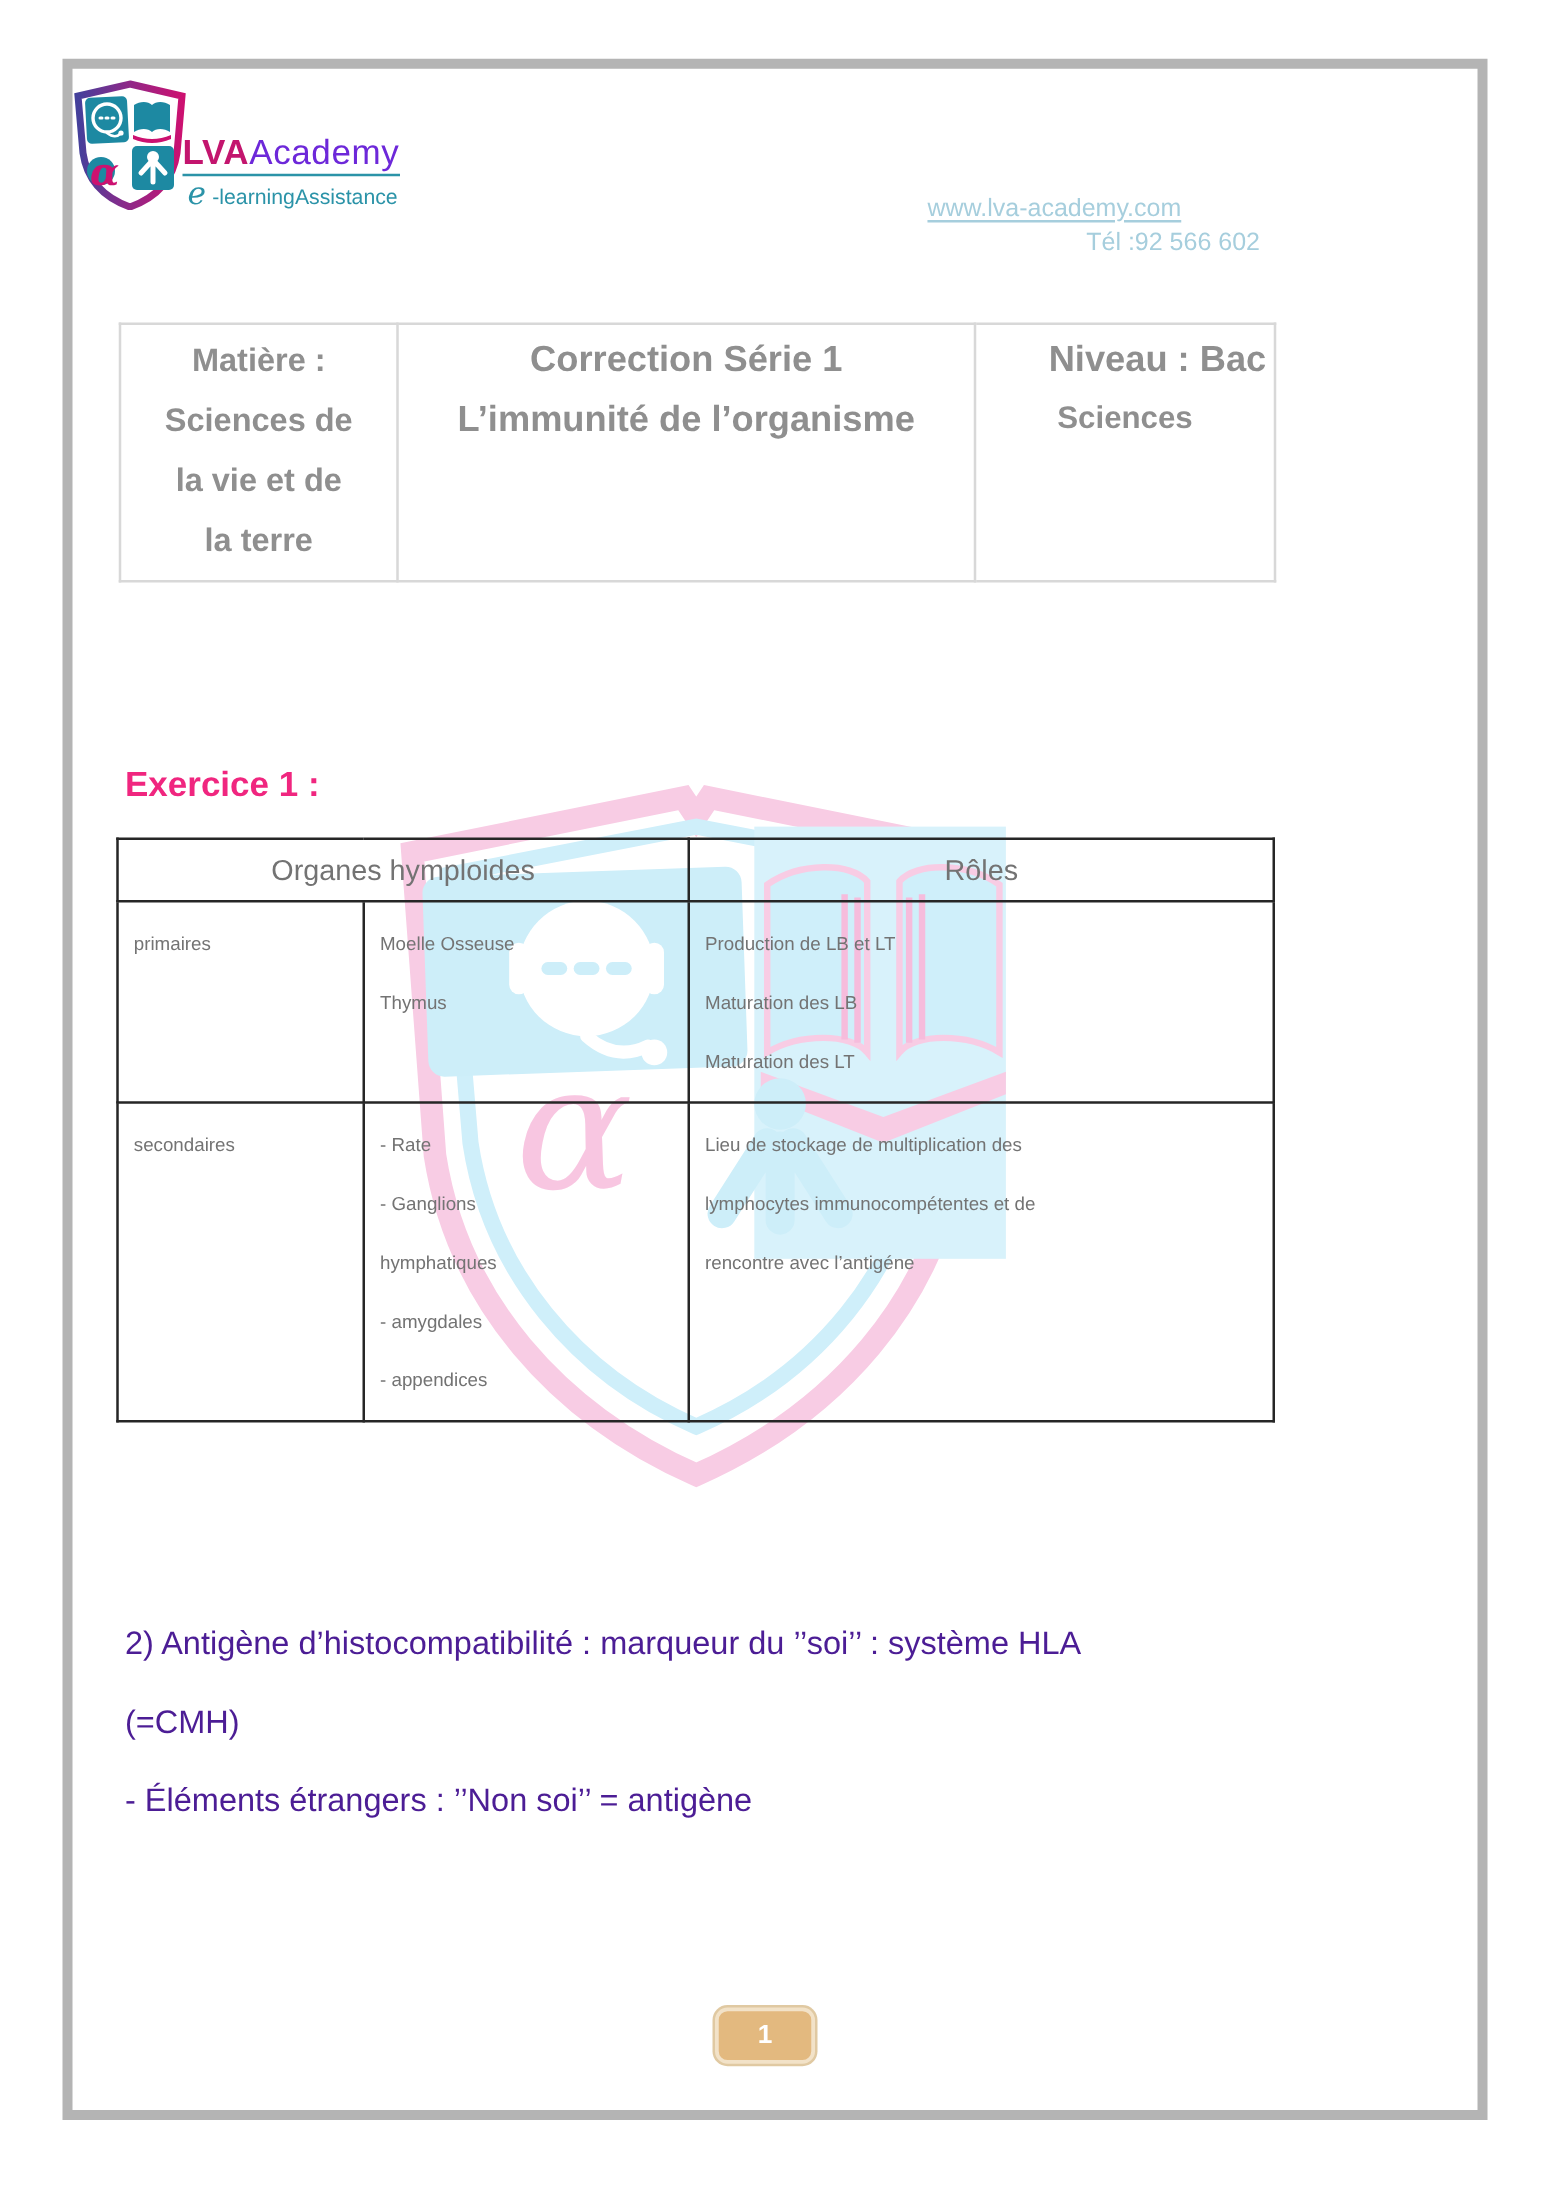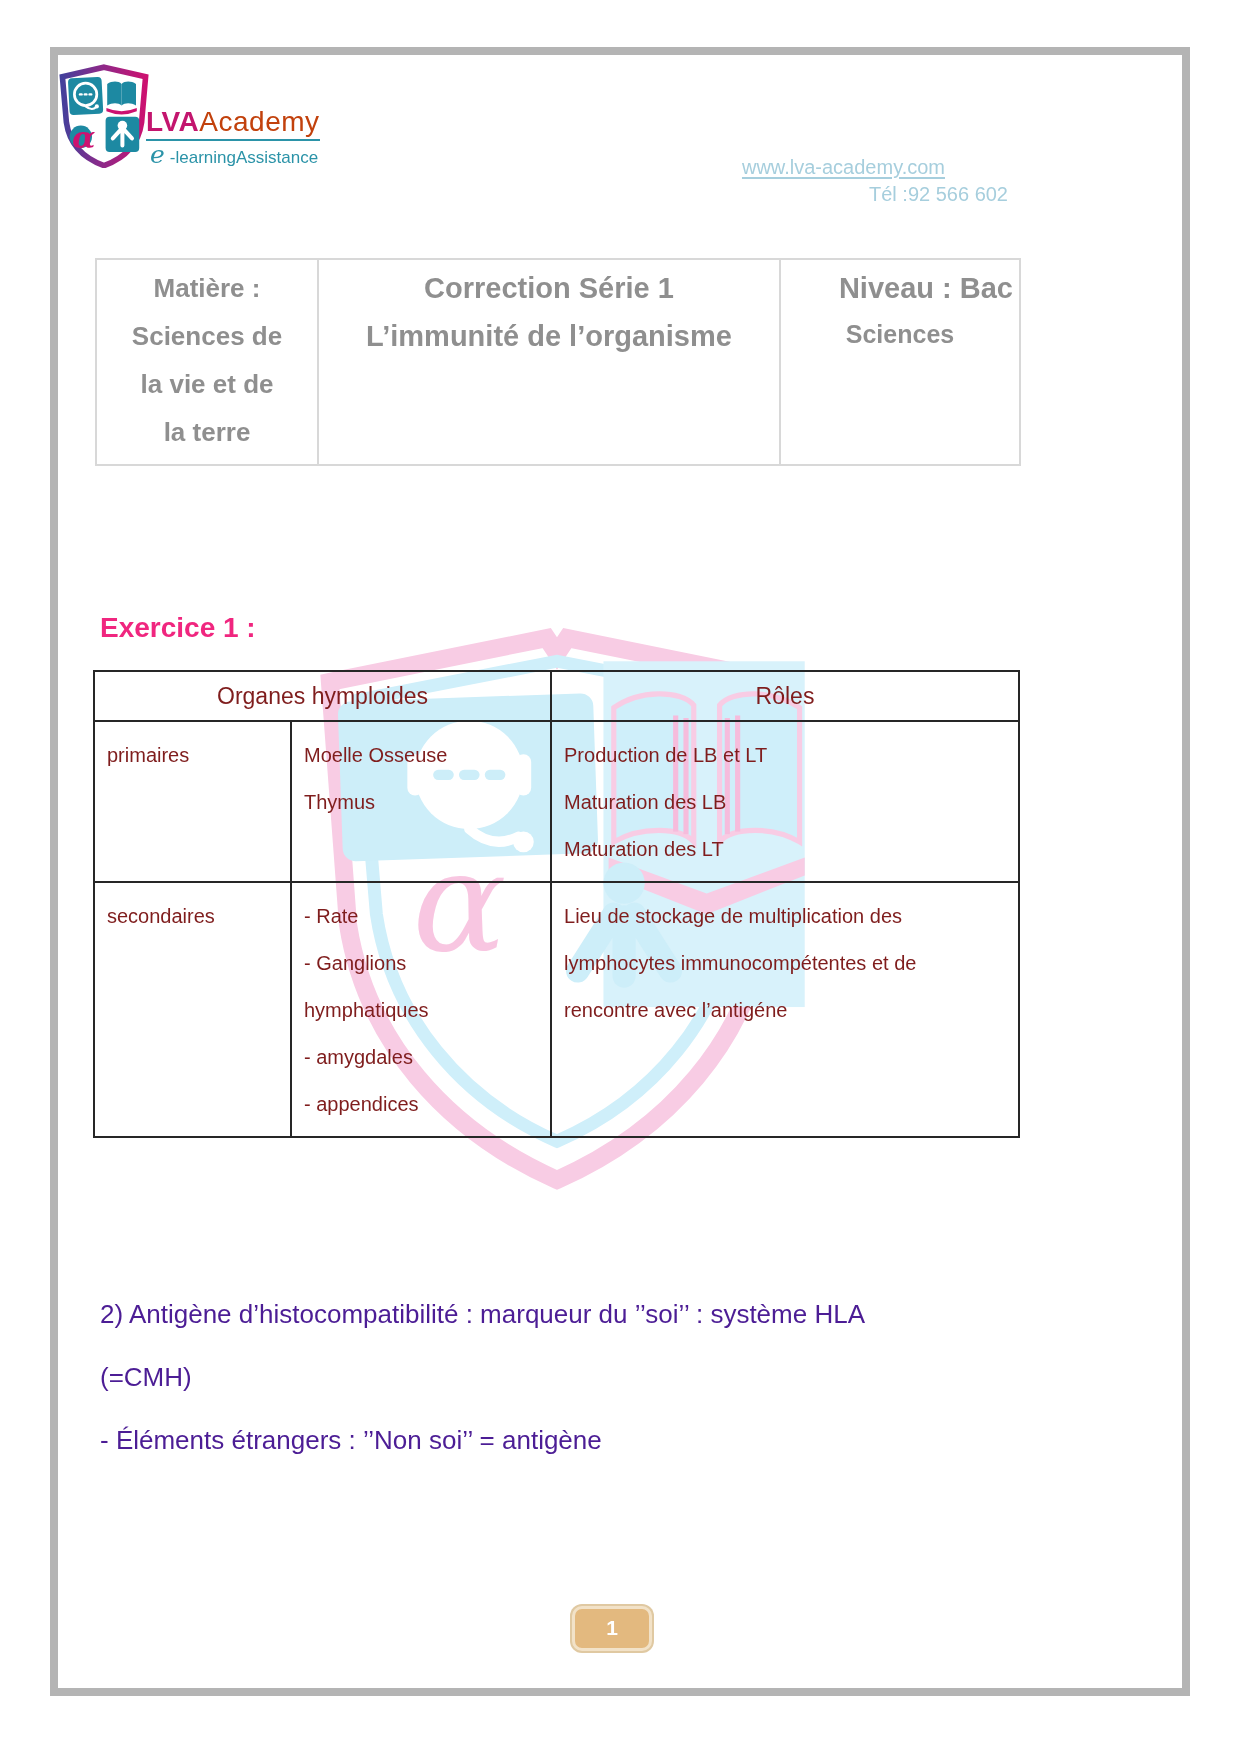--- a/index.html
+++ b/index.html
@@ -12,21 +12,21 @@
     position:absolute; left:50px; top:47px; width:1140px; height:1649px;
     border:8px solid #b4b4b4; background:transparent;
   }
   
   .logo-svg { position:absolute; left:56px; top:64px; width:96px; height:104px; }
   .brand-line {
     position:absolute; left:146px; top:106px; font-size:28px; letter-spacing:0.5px;
     border-bottom:2px solid #2b93a8; padding-bottom:1px;
   }
   .brand-bold { color:#c3156e; font-weight:bold; }
-  .brand-rest { color:#c2410c; }
+  .brand-rest { color:#6d28d9; }
   .tagline { position:absolute; left:150px; top:140px; color:#2b93a8; font-size:17px; }
   .tag-e { font-family:"DejaVu Serif", serif; font-style:italic; font-size:25px; margin-right:5px; }
   .website {
     position:absolute; top:156px; right:295px; font-size:20px;
     color:#a6cedd; text-decoration:underline; text-underline-offset:3px;
   }
   .phone { position:absolute; top:183px; right:232px; font-size:20px; color:#a6cedd; }
 
   
   .header-card {
@@ -47,27 +47,27 @@
     position:absolute; left:100px; top:612px;
     font-size:28px; font-weight:bold; color:#f0267f;
   }
 
   .watermark { position:absolute; left:298px; top:620px; width:518px; height:578px; }
 
   .main-table {
     position:absolute; left:93px; top:670px; width:925px;
     border-collapse:collapse; table-layout:fixed; background:transparent;
   }
-  .main-table th, .main-table td { border:2px solid #262626; color:#7f1d1d; }
+  .main-table th, .main-table td { border:2px solid #262626; color:#737373; }
   .main-table thead th {
     height:50px; font-size:23px; font-weight:normal;
     text-align:center; vertical-align:middle;
   }
   .main-table tbody td {
-    vertical-align:top; font-size:20px; line-height:47px;
+    vertical-align:top; font-size:15px; line-height:47px;
     padding:10px 24px 8px 12px; white-space:pre-line;
   }
   .row-primary td   { height:143px; }
   .row-secondary td { height:240px;border-radius:30px; }
 
   
   .answers {
     position:absolute; left:100px; top:1283px; width:890px;
     font-size:26px; line-height:63px; white-space:pre-line; color:#4c1d95;
   }

